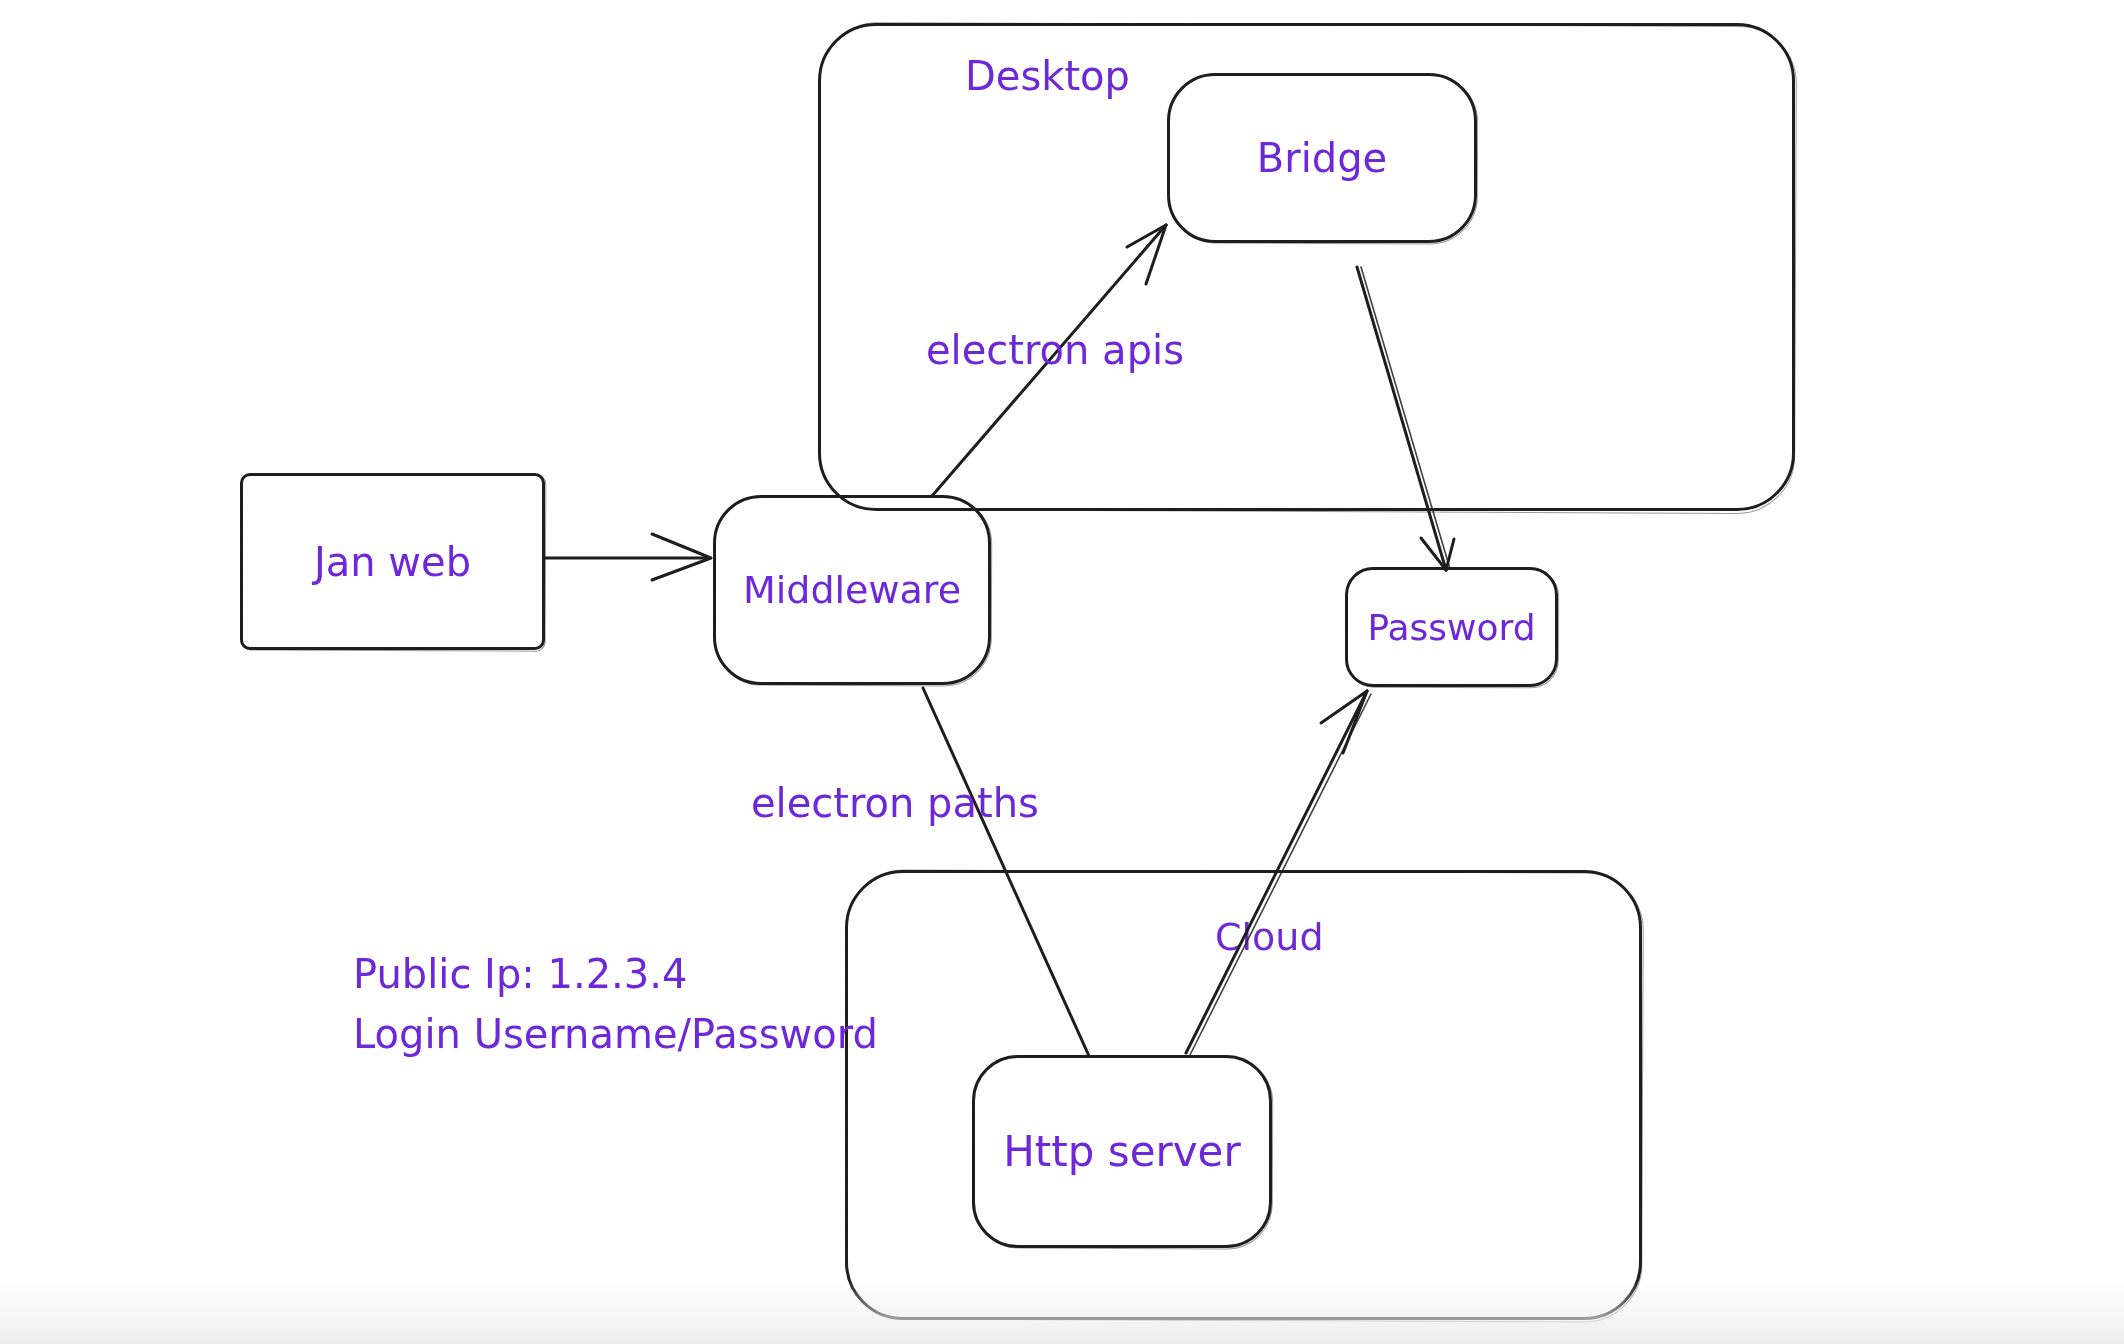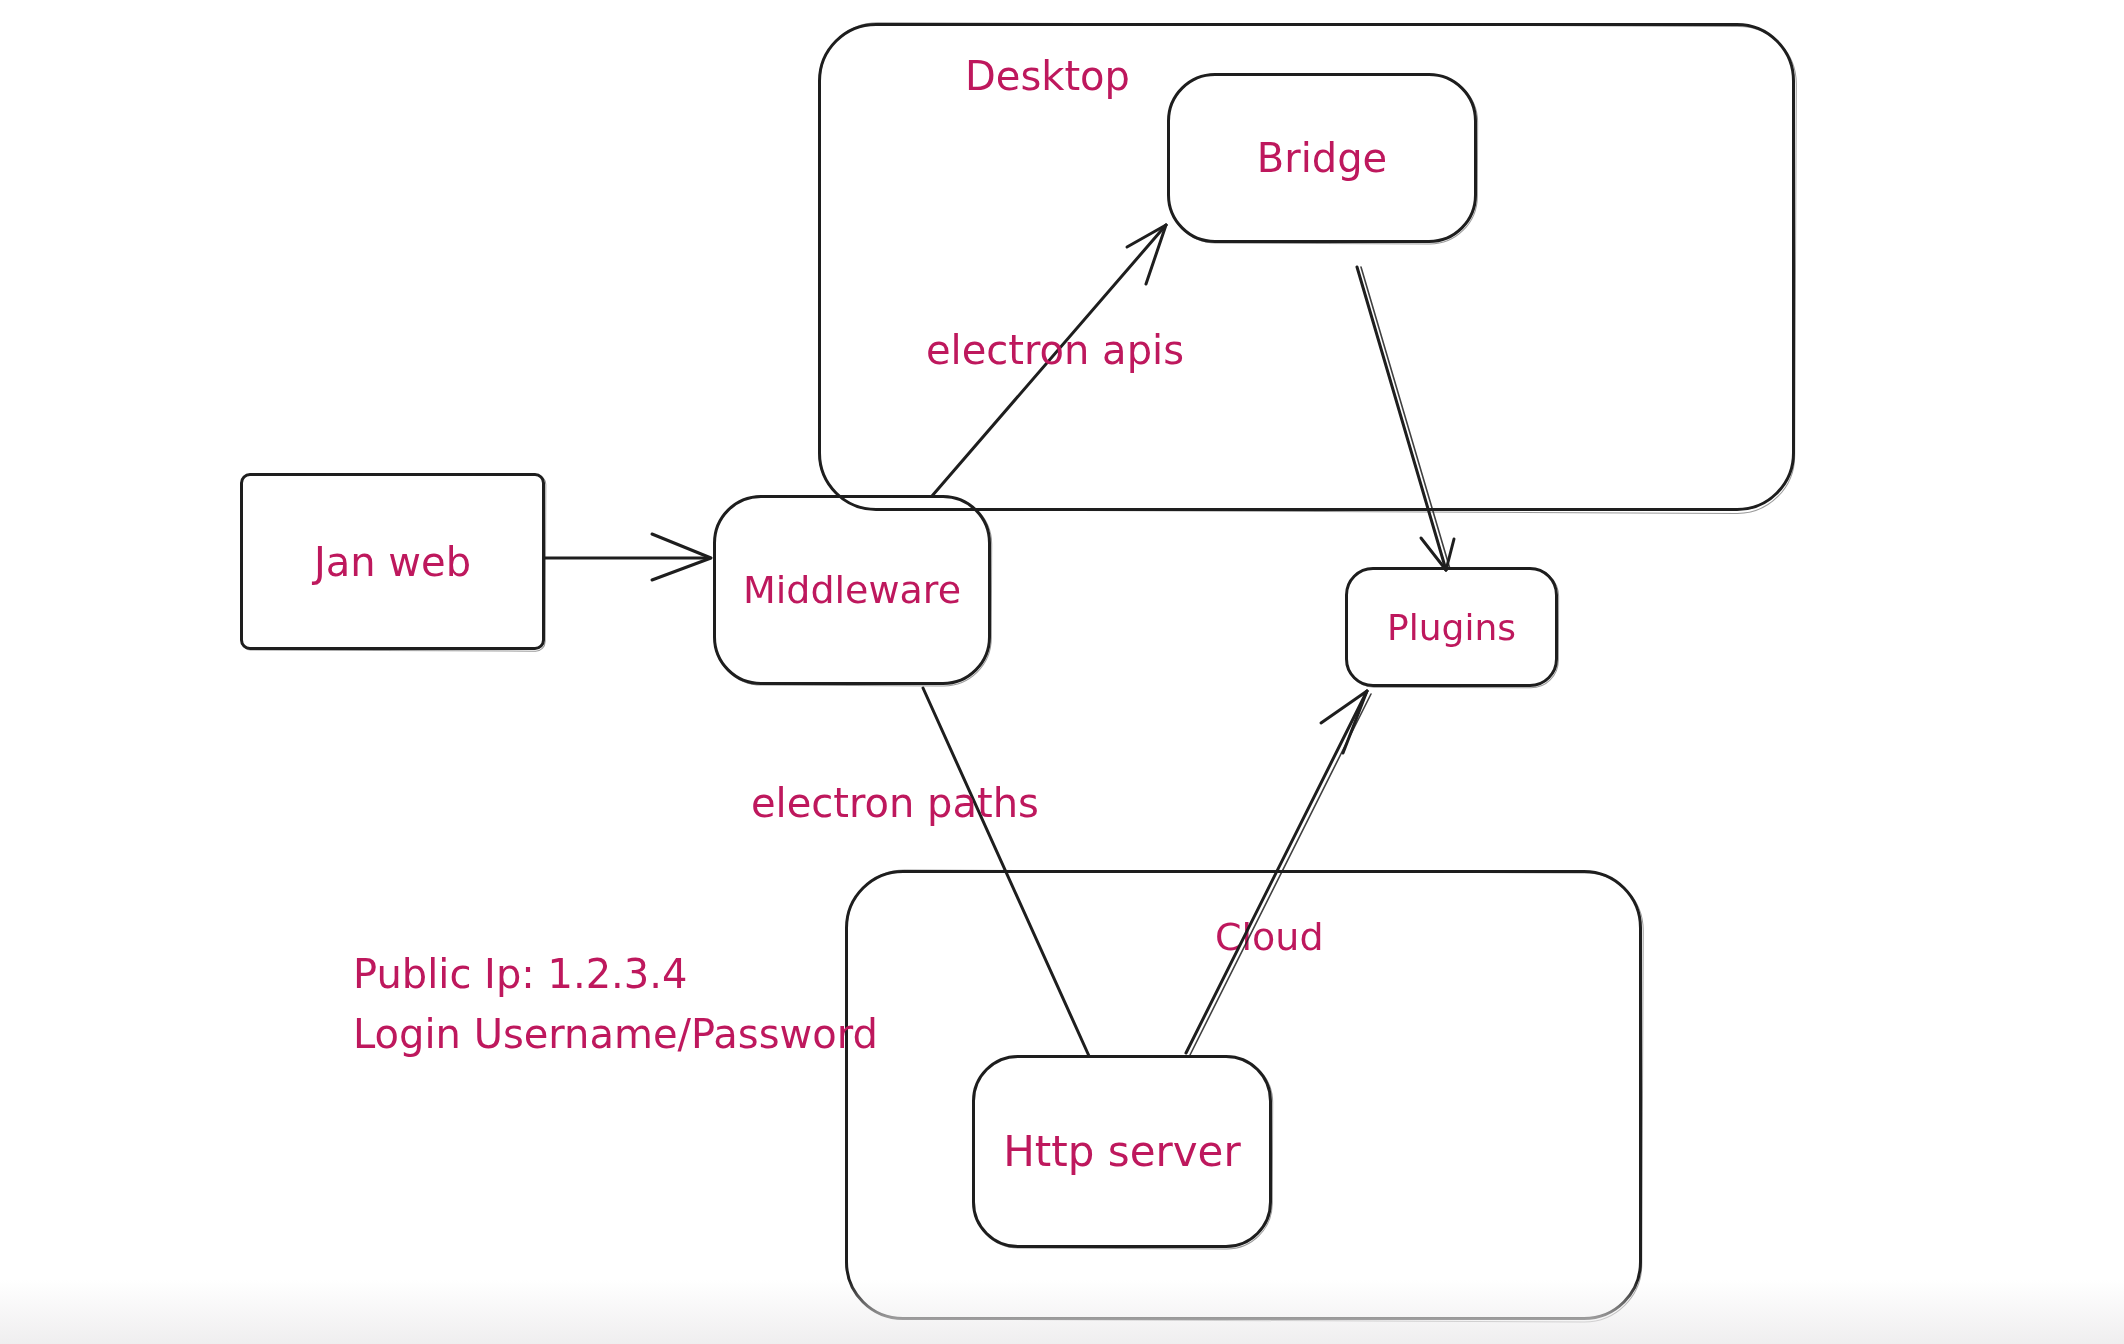--- a/index.html
+++ b/index.html
@@ -1,21 +1,21 @@
 <!DOCTYPE html>
 <html><head>
 <meta charset="utf-8">
 <style>
   html,body{margin:0;padding:0;background:#ffffff;}
   .canvas{
     position:relative;
     width:2124px;height:1344px;
     background:#ffffff;
     font-family:"DejaVu Sans", sans-serif;
-    color:#be185d;
+    color:#6d28d9;
     overflow:hidden;
   }
   .shape{
     position:absolute;
     box-sizing:border-box;
     border:3.5px solid #1e1e1e;
     background:transparent;
   }
   
   .shape::after{
@@ -96,21 +96,21 @@
 
   <div class="shape node" style="left:713px;top:495px;width:278px;height:190px;border-radius:48px;">
     <span class="lbl f38">Middleware</span>
   </div>
 
   <div class="shape node" style="left:1167px;top:73px;width:310px;height:170px;border-radius:48px;">
     <span class="lbl f40">Bridge</span>
   </div>
 
   <div class="shape node" style="left:1345px;top:567px;width:213px;height:120px;border-radius:28px;">
-    <span class="lbl f36">Plugins</span>
+    <span class="lbl f36">Password</span>
   </div>
 
   <div class="shape node" style="left:972px;top:1055px;width:300px;height:193px;border-radius:46px;">
     <span class="lbl f42">Http server</span>
   </div>
 
   <div class="floating-label f40" style="left:926px;top:326px;">electron apis</div>
 
   <div class="floating-label f40" style="left:751px;top:779px;">electron paths</div>
 

